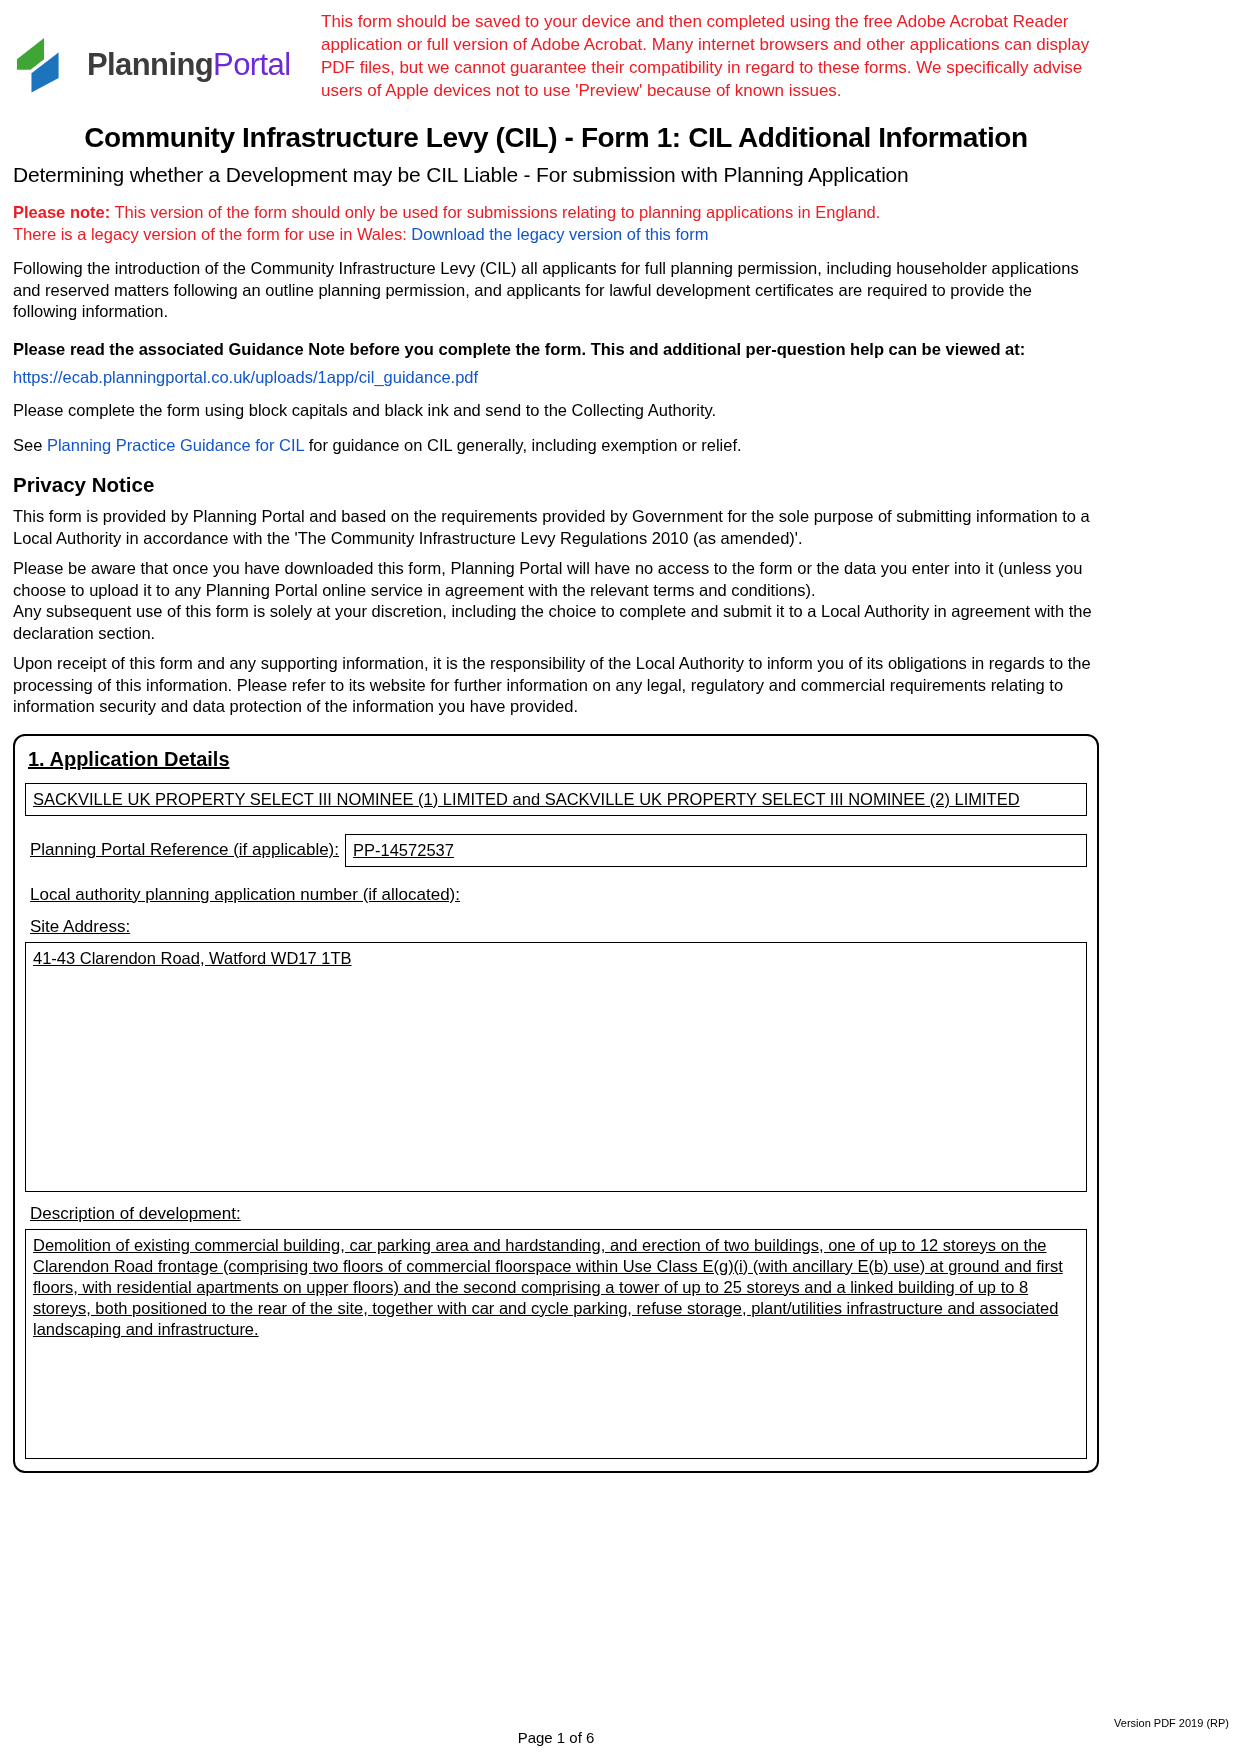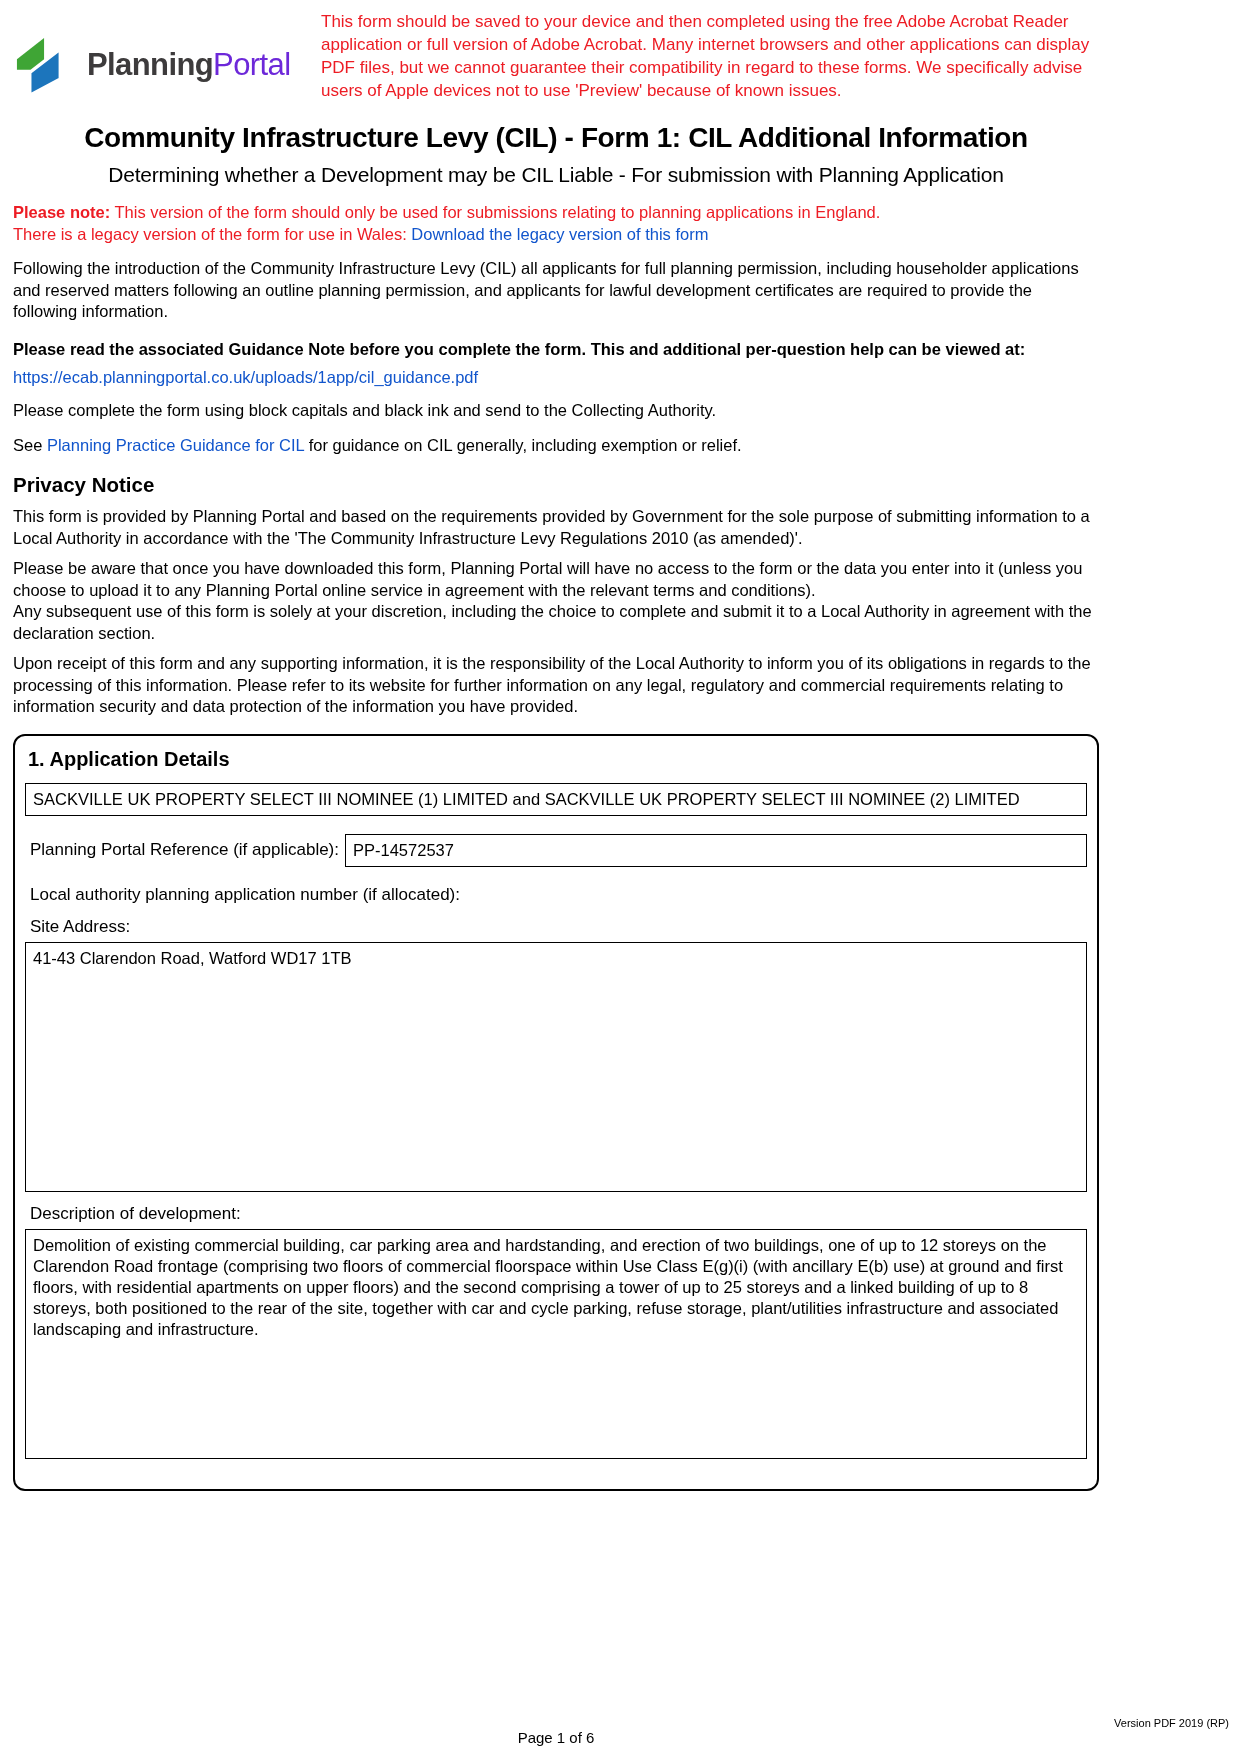--- a/index.html
+++ b/index.html
@@ -31,41 +31,42 @@
     flex: 1;
     color: var(--red);
     font-weight: normal;
     font-size: 17px;
     line-height: 23px;
     padding-right: 6px;
   }
 
   
   .title { text-align: center; font-size: 28px; font-weight: bold; margin-top: 20px; letter-spacing: -0.4px; }
-  .subtitle { text-align: center; font-size: 21px; margin-top: 9px; letter-spacing: -0.2px; }
+  .subtitle { font-size: 21px; margin-top: 9px; letter-spacing: -0.2px; }
 
   
   .note { color: var(--red); font-size: 16.5px; line-height: 22px; margin-top: 14px; }
   .note-bold { font-weight: bold; }
 
   a.link { color: var(--blue); text-decoration: none; cursor: pointer; }
 
   p.body { font-size: 16.5px; line-height: 21.5px; margin-top: 13px; }
   .bold-note { font-weight: bold; font-size: 16.5px; line-height: 21.5px; margin-top: 16px; }
   .link-line { font-size: 16.5px; margin-top: 8px; }
 
   h2.privacy-heading { font-size: 20.5px; font-weight: bold; margin-top: 17px; }
   p.privacy-p { font-size: 16.5px; line-height: 21.5px; margin-top: 9px; }
 
   
   .section-box {
     border: 2.5px solid #000;
     border-radius: 12px;
     margin-top: 16px;
-    padding: 10px 10px 30px 10px;
+    padding: 10px 10px 12px 10px;
+    text-decoration: underline;
   }
   .section-heading { font-size: 20px; font-weight: bold; margin: 2px 0 12px 3px; }
   .field-label { font-size: 17px; margin: 0 0 5px 5px; }
   .input {
     border: 1px solid #000;
     background: #fff;
     font-size: 16.5px;
     line-height: 21px;
     padding: 5px 7px;
     min-height: 32px;

